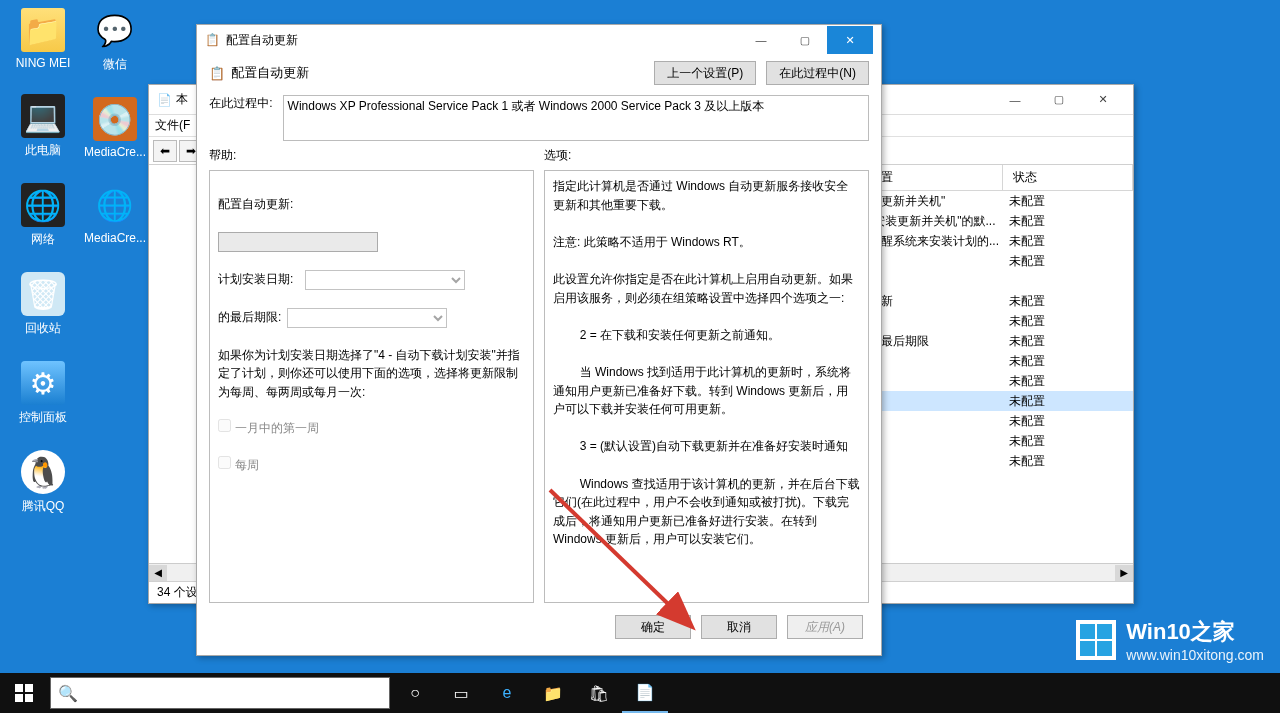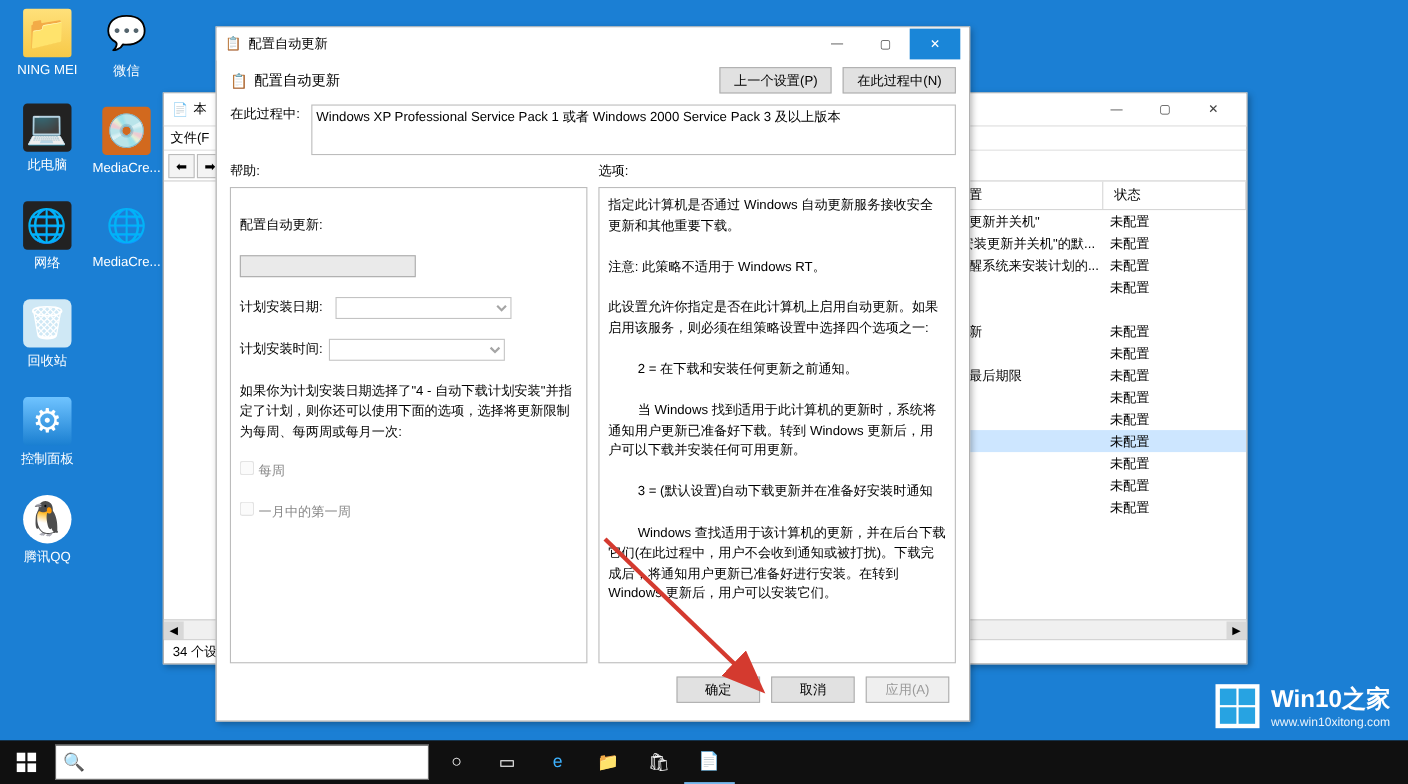--- a/index.html
+++ b/index.html
@@ -75,41 +75,41 @@
 .split{flex:1;display:flex;gap:10px;min-height:0;}
 .pane{flex:1;border:1px solid #bcbcbc;display:flex;flex-direction:column;min-width:0;}
 .pscroll{flex:1;overflow-y:scroll;padding:6px 8px;font-size:12px;line-height:1.55;}
 .opt-item{margin:18px 0;}
 .opt-item input[type=checkbox]{margin-right:4px;}
 .opt-item select,.opt-item .fakesel{height:20px;border:1px solid #ababab;width:160px;font-size:12px;background:#fff;}
 .opt-item input[type=checkbox][disabled]{opacity:.6}
 .opt-item.dis{color:#888;}
 .dlg-foot{height:36px;display:flex;justify-content:flex-end;align-items:center;gap:10px;padding-right:6px;}
 .dbtn{width:76px;height:24px;border:1px solid #adadad;background:#e1e1e1;font-size:12px;cursor:pointer;}
-.dbtn.dis{color:#9a9a9a;background:#efefef;cursor:default;}
+.dbtn.dis{color:#9a9a9a;background:#efefef;cursor:default;font-style:italic;}
 
 
 .arrow{position:absolute;pointer-events:none;}
 
 
 .taskbar{position:absolute;left:0;bottom:0;width:100%;height:40px;background:#101010;display:flex;align-items:center;}
 .tb-start{width:48px;height:40px;display:flex;align-items:center;justify-content:center;color:#fff;font-size:16px;cursor:pointer;}
 .tb-search{flex:0 0 340px;height:32px;margin:4px 2px;background:#fff;display:flex;align-items:center;border:1px solid #666;}
 .tb-search .sicon{width:34px;text-align:center;color:#555;}
 .tb-search input{flex:1;border:0;outline:0;font-size:13px;color:#666;}
 .tb-btn{width:46px;height:40px;display:flex;align-items:center;justify-content:center;color:#fff;font-size:16px;cursor:pointer;}
 .tb-btn.active{border-bottom:2px solid #76b9ed;}
 .tb-sp{flex:1;}
 
 
 .watermark{position:absolute;right:16px;bottom:50px;display:flex;align-items:center;gap:10px;color:#fff;}
 .watermark .wm-icon{width:40px;height:40px;background:#fff;display:grid;grid-template-columns:1fr 1fr;grid-template-rows:1fr 1fr;gap:2px;padding:4px;}
 .watermark .wm-icon div{background:#27a3e2;}
 .watermark .t1{font-size:22px;font-weight:600;}
-.watermark .t2{font-size:11px;opacity:.9;}
+.watermark .t2{font-size:14px;opacity:.9;}
 
 ::-webkit-scrollbar{width:17px;height:17px}
 ::-webkit-scrollbar-thumb{background:#c1c1c1}
 ::-webkit-scrollbar-track{background:#f0f0f0}
 ::-webkit-scrollbar-button{background:#f0f0f0;height:17px;width:17px;border:1px solid #ddd;}
 </style>
 </head>
 <body>
 
 <div class="desktop">
@@ -292,26 +292,26 @@
         <div class="pscroll">
           <div class="opt-item">配置自动更新:</div>
           <div class="opt-item">
               <div class="fakesel" style="background:#eaeaea"></div>
             </div>
           <div class="opt-item" style="display:flex;align-items:center;gap:12px">
               <span>计划安装日期:</span>
               <select class="fakesel" disabled=""></select>
             </div>
           <div class="opt-item" style="display:flex;align-items:center;gap:6px">
-              <span>计划安装时间:</span>
+              <span>的最后期限:</span>
               <select class="fakesel" disabled=""></select>
             </div>
           <div class="opt-item">如果你为计划安装日期选择了"4 - 自动下载计划安装"并指定了计划，则你还可以使用下面的选项，选择将更新限制为每周、每两周或每月一次:</div>
+          <div class="opt-item dis"><input type="checkbox" disabled="" style=""><span>一月中的第一周</span></div>
           <div class="opt-item dis"><input type="checkbox" disabled="" style=""><span>每周</span></div>
-          <div class="opt-item dis"><input type="checkbox" disabled="" style=""><span>一月中的第一周</span></div>
         </div>
       </div>
       <div class="pane">
         <div class="pscroll" style="white-space:pre-wrap">指定此计算机是否通过 Windows 自动更新服务接收安全更新和其他重要下载。
 
 注意: 此策略不适用于 Windows RT。
 
 此设置允许你指定是否在此计算机上启用自动更新。如果启用该服务，则必须在组策略设置中选择四个选项之一:
 
         2 = 在下载和安装任何更新之前通知。

